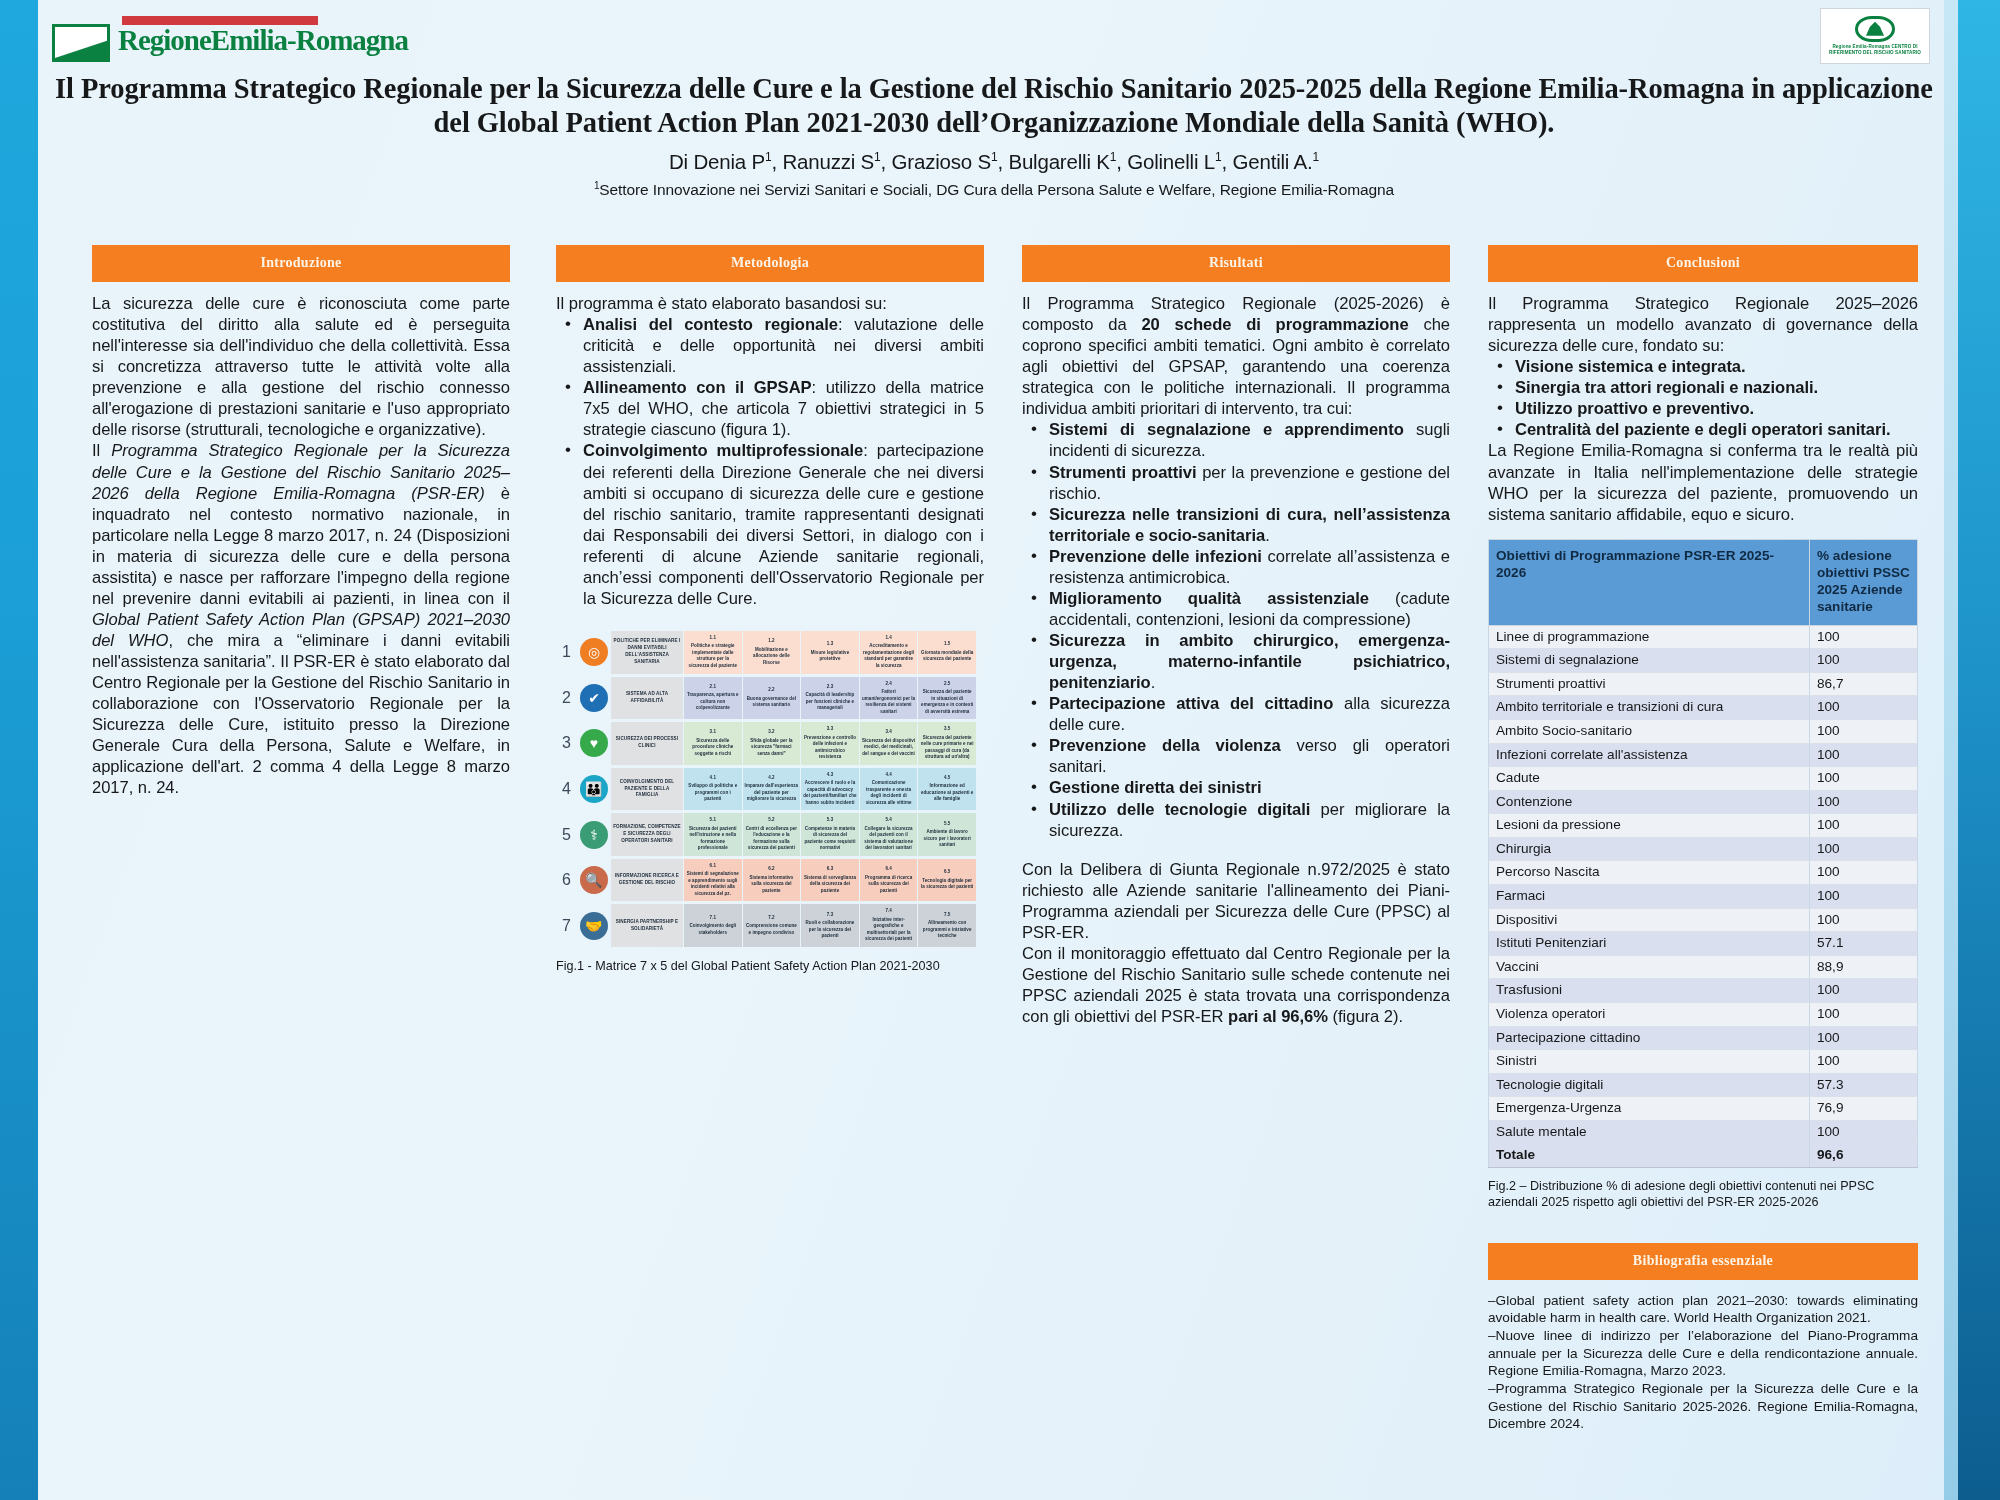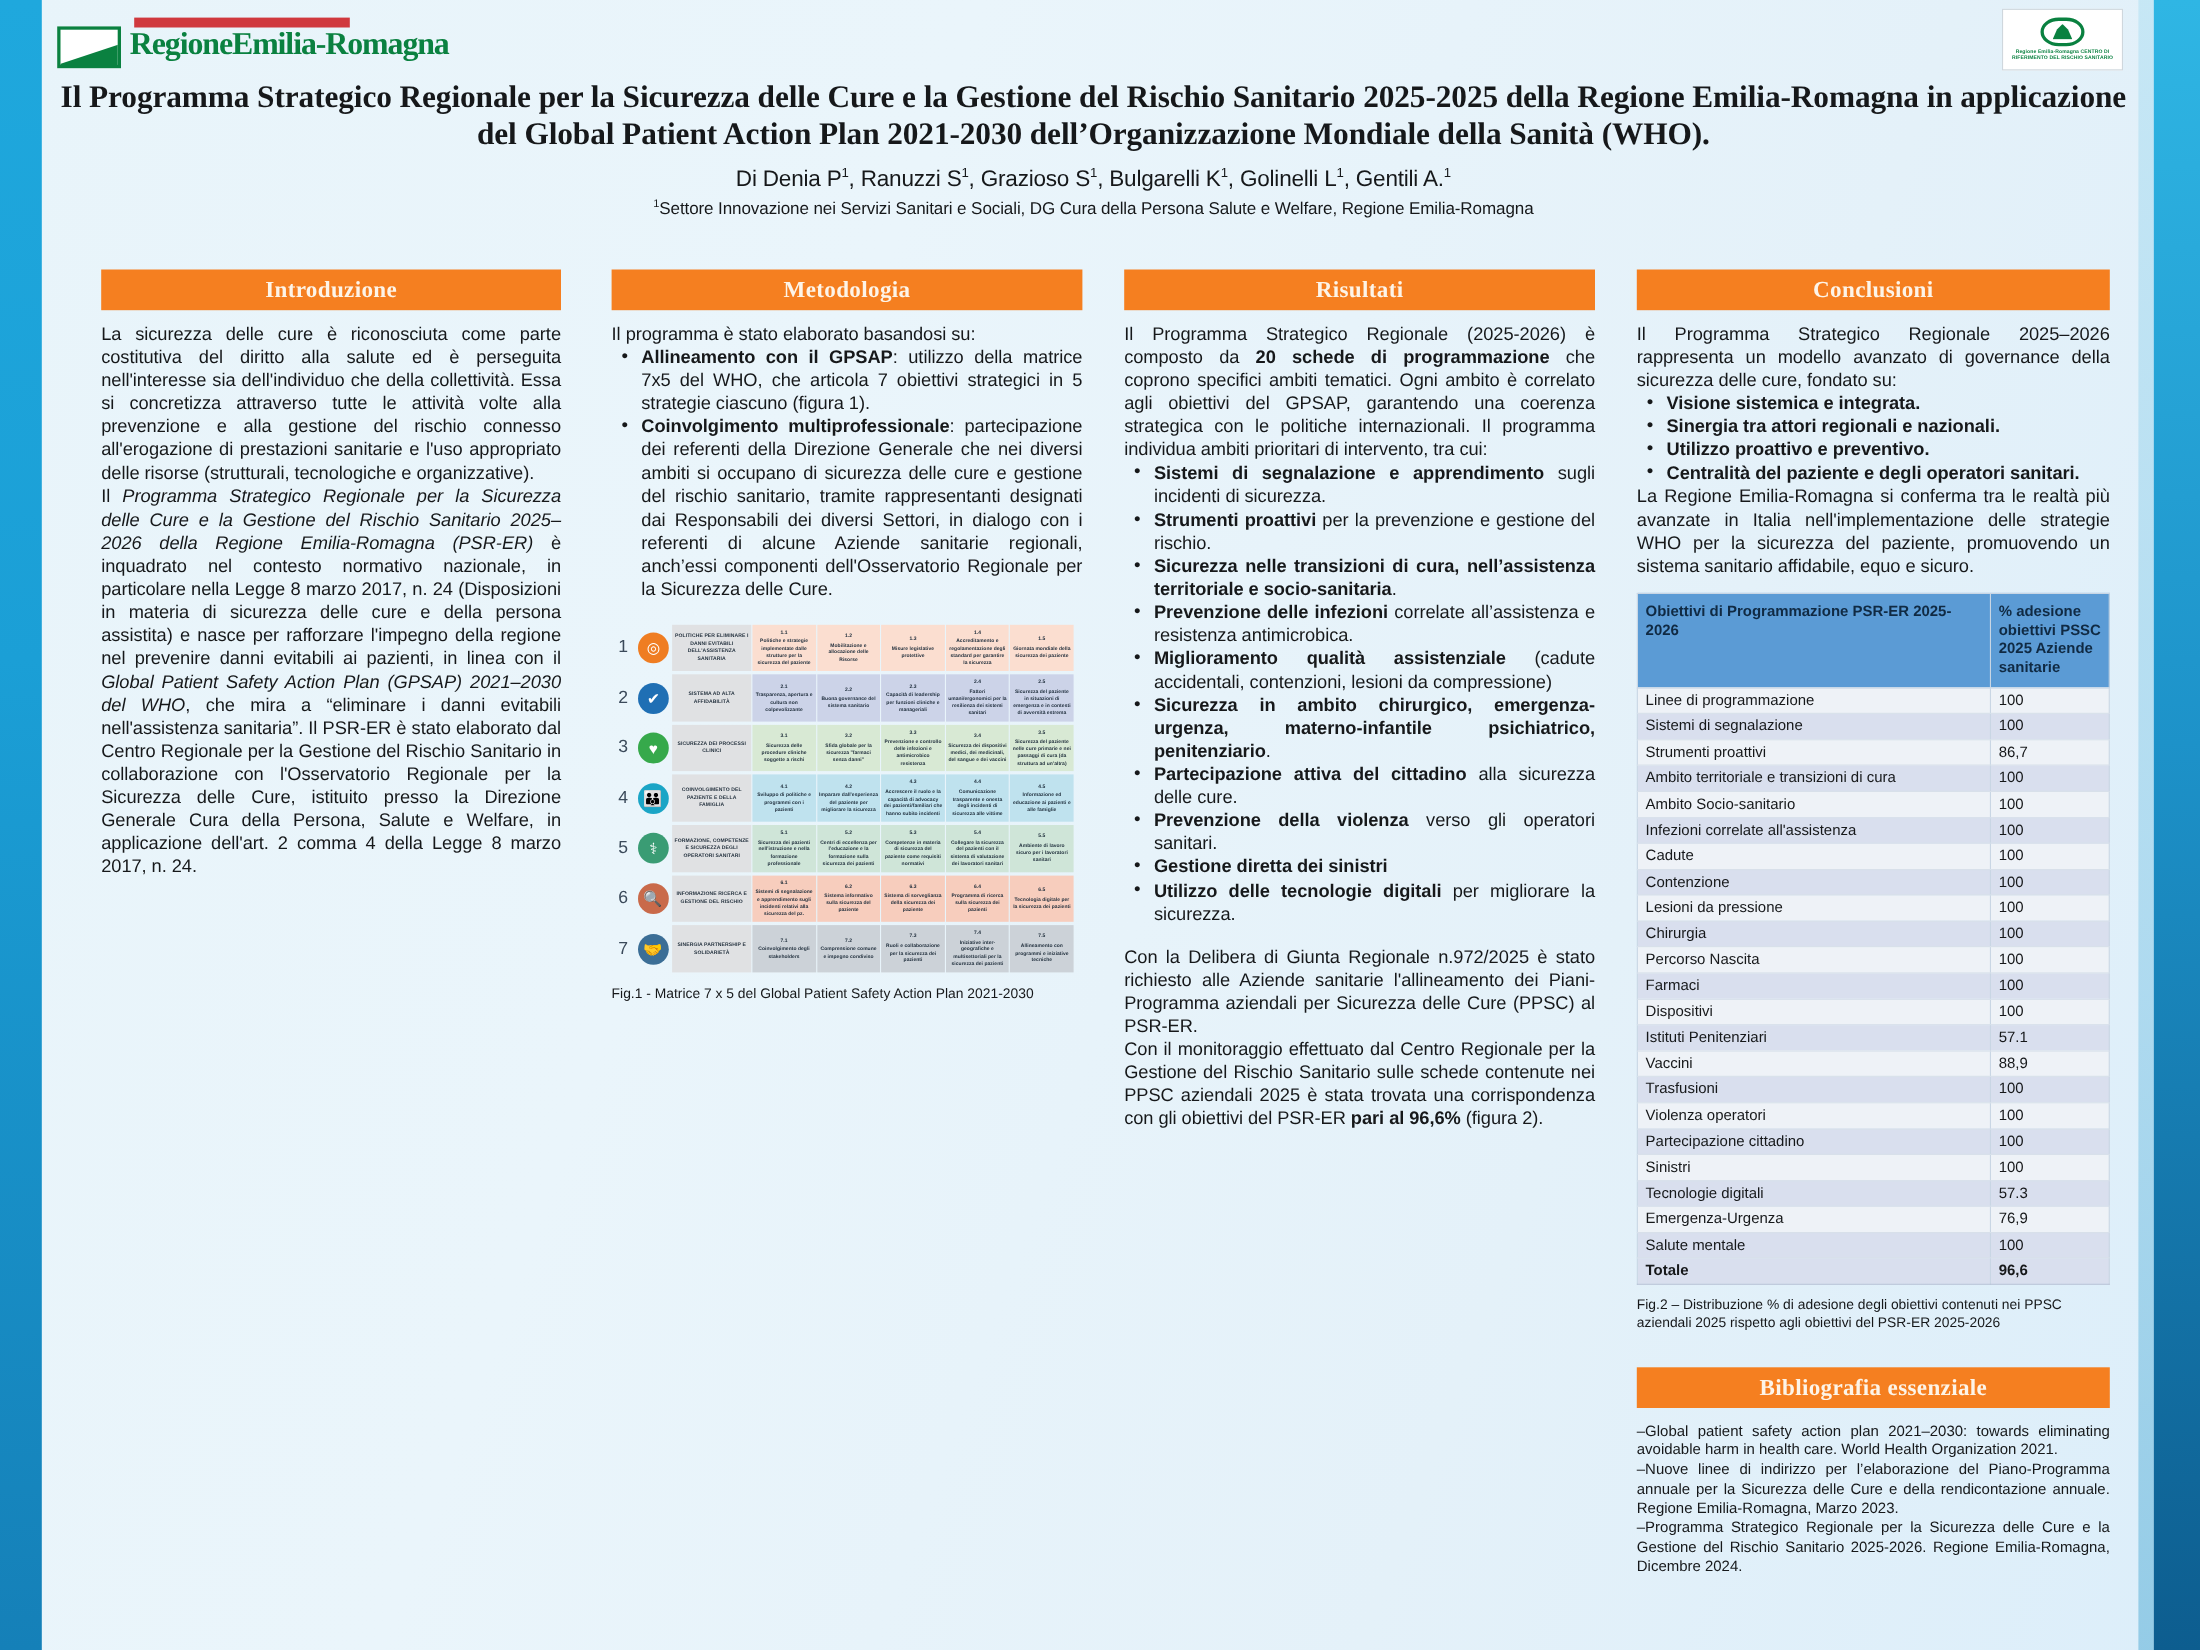--- a/index.html
+++ b/index.html
@@ -92,21 +92,21 @@
   
   .col{ position:absolute;top:245px; }
   .col-1{ left:92px;  width:418px; }
   .col-2{ left:556px; width:428px; }
   .col-3{ left:1022px;width:428px; }
   .col-4{ left:1488px;width:430px; }
 
   .sect-head{
     background:#f57f20;color:#fdf4e8;
     font-family:"Liberation Serif", serif;
-    font-weight:bold;font-size:21px;text-align:center;
+    font-weight:bold;font-size:14px;text-align:center;
     padding:8px 16px 9px;letter-spacing:.3px;
     height:37px;line-height:20px;
   }
   .body-txt{
     margin-top:11px;
     font-size:16.6px;line-height:1.27;color:#16181a;
     text-align:justify;letter-spacing:-0.05px;
   }
   .body-txt p{margin:0;}
   .body-txt i{font-style:italic;}
@@ -216,20 +216,21 @@
       <p>La sicurezza delle cure è riconosciuta come parte costitutiva del diritto alla salute ed è perseguita nell'interesse sia dell'individuo che della collettività. Essa si concretizza attraverso tutte le attività volte alla prevenzione e alla gestione del rischio connesso all'erogazione di prestazioni sanitarie e l'uso appropriato delle risorse (strutturali, tecnologiche e organizzative).</p>
       <p><span>Il </span><i>Programma Strategico Regionale per la Sicurezza delle Cure e la Gestione del Rischio Sanitario 2025–2026 della Regione Emilia-Romagna (PSR-ER)</i><span> è inquadrato nel contesto normativo nazionale, in particolare nella Legge 8 marzo 2017, n. 24 (Disposizioni in materia di sicurezza delle cure e della persona assistita) e nasce per rafforzare l'impegno della regione nel prevenire danni evitabili ai pazienti, in linea con il </span><i>Global Patient Safety Action Plan (GPSAP) 2021–2030 del WHO</i><span>, che mira a “eliminare i danni evitabili nell'assistenza sanitaria”. Il PSR-ER è stato elaborato dal Centro Regionale per la Gestione del Rischio Sanitario in collaborazione con l'Osservatorio Regionale per la Sicurezza delle Cure, istituito presso la Direzione Generale Cura della Persona, Salute e Welfare, in applicazione dell'art. 2 comma 4 della Legge 8 marzo 2017, n. 24.</span></p>
     </div>
   </div>
 
   <div class="col col-2">
     <div class="sect-head">Metodologia</div>
     <div class="body-txt">
       <p>Il programma è stato elaborato basandosi su:</p>
       <ul class="bullets">
+        <li><b>Analisi del contesto regionale</b><span>: valutazione delle criticità e delle opportunità nei diversi ambiti assistenziali.</span></li>
         <li><b>Allineamento con il GPSAP</b><span>: utilizzo della matrice 7x5 del WHO, che articola 7 obiettivi strategici in 5 strategie ciascuno (figura 1).</span></li>
         <li><b>Coinvolgimento multiprofessionale</b><span>: partecipazione dei referenti della Direzione Generale che nei diversi ambiti si occupano di sicurezza delle cure e gestione del rischio sanitario, tramite rappresentanti designati dai Responsabili dei diversi Settori, in dialogo con i referenti di alcune Aziende sanitarie regionali, anch’essi componenti dell'Osservatorio Regionale per la Sicurezza delle Cure.</span></li>
       </ul>
     </div>
 
     <div class="fig1wrap">
       <div class="matrix">
 
         <div class="mrow">
           <div class="mnum">1</div>

